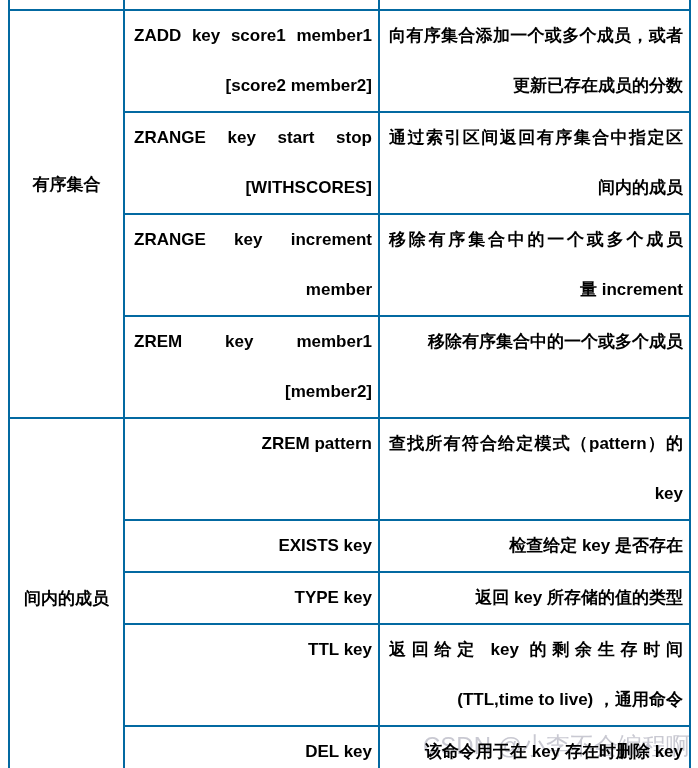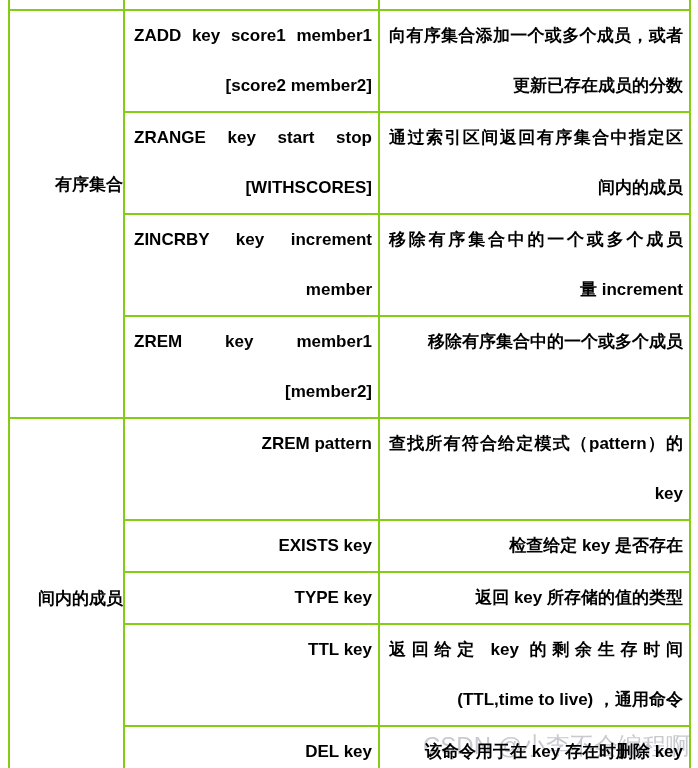--- a/index.html
+++ b/index.html
@@ -11,39 +11,39 @@
   }
   .stage { position: relative; width: 698px; height: 768px; }
 
   .doc-table {
     position: absolute; left: 8px; top: 0; z-index: 1;
     border-collapse: collapse; table-layout: fixed;
     width: 681px;
     background: transparent;
   }
   td {
-    border: 2px solid #84cc16;
+    border: 2px solid #0369a1;
     vertical-align: top;
     padding: 0;
     color: #000;
     font-weight: bold;
     overflow: visible;
   }
   tr.r-top td { border-top: none; }
   tr.r-top { height: 10px; }
 
   .h98  { height: 98px; }
   .h100 { height: 100px; border-radius: 9px; }
   .h99  { height: 99px; }
   .h101 { height: 101px; }
   .h51  { height: 51px; }
   .h50  { height: 50px; }
 
   td.cat {
-    text-align: right;
+    text-align: center;
     vertical-align: middle;
     font-size: 17px;
   }
   td.cat .up { position: relative; top: -30px; display: block; }
 
   td.cmd, td.desc {
     font-size: 17px;
     line-height: 50px;
     padding: 0 6px 0 9px;
   }
@@ -111,21 +111,21 @@
         <div class="ln">[WITHSCORES]</div>
       </td>
       <td class="desc">
         <div class="jl">通过索引区间返回有序集合中指定区</div>
         <div class="ln">间内的成员</div>
       </td>
     </tr>
 
     <tr class="h100">
       <td class="cmd">
-        <div class="jl">ZINCRBY key increment</div>
+        <div class="jl">ZRANGE key increment</div>
         <div class="ln">member</div>
       </td>
       <td class="desc">
         <div class="jl">移除有序集合中的一个或多个成员</div>
         <div class="ln">量 increment</div>
       </td>
     </tr>
 
     <tr class="h99">
       <td class="cmd">

